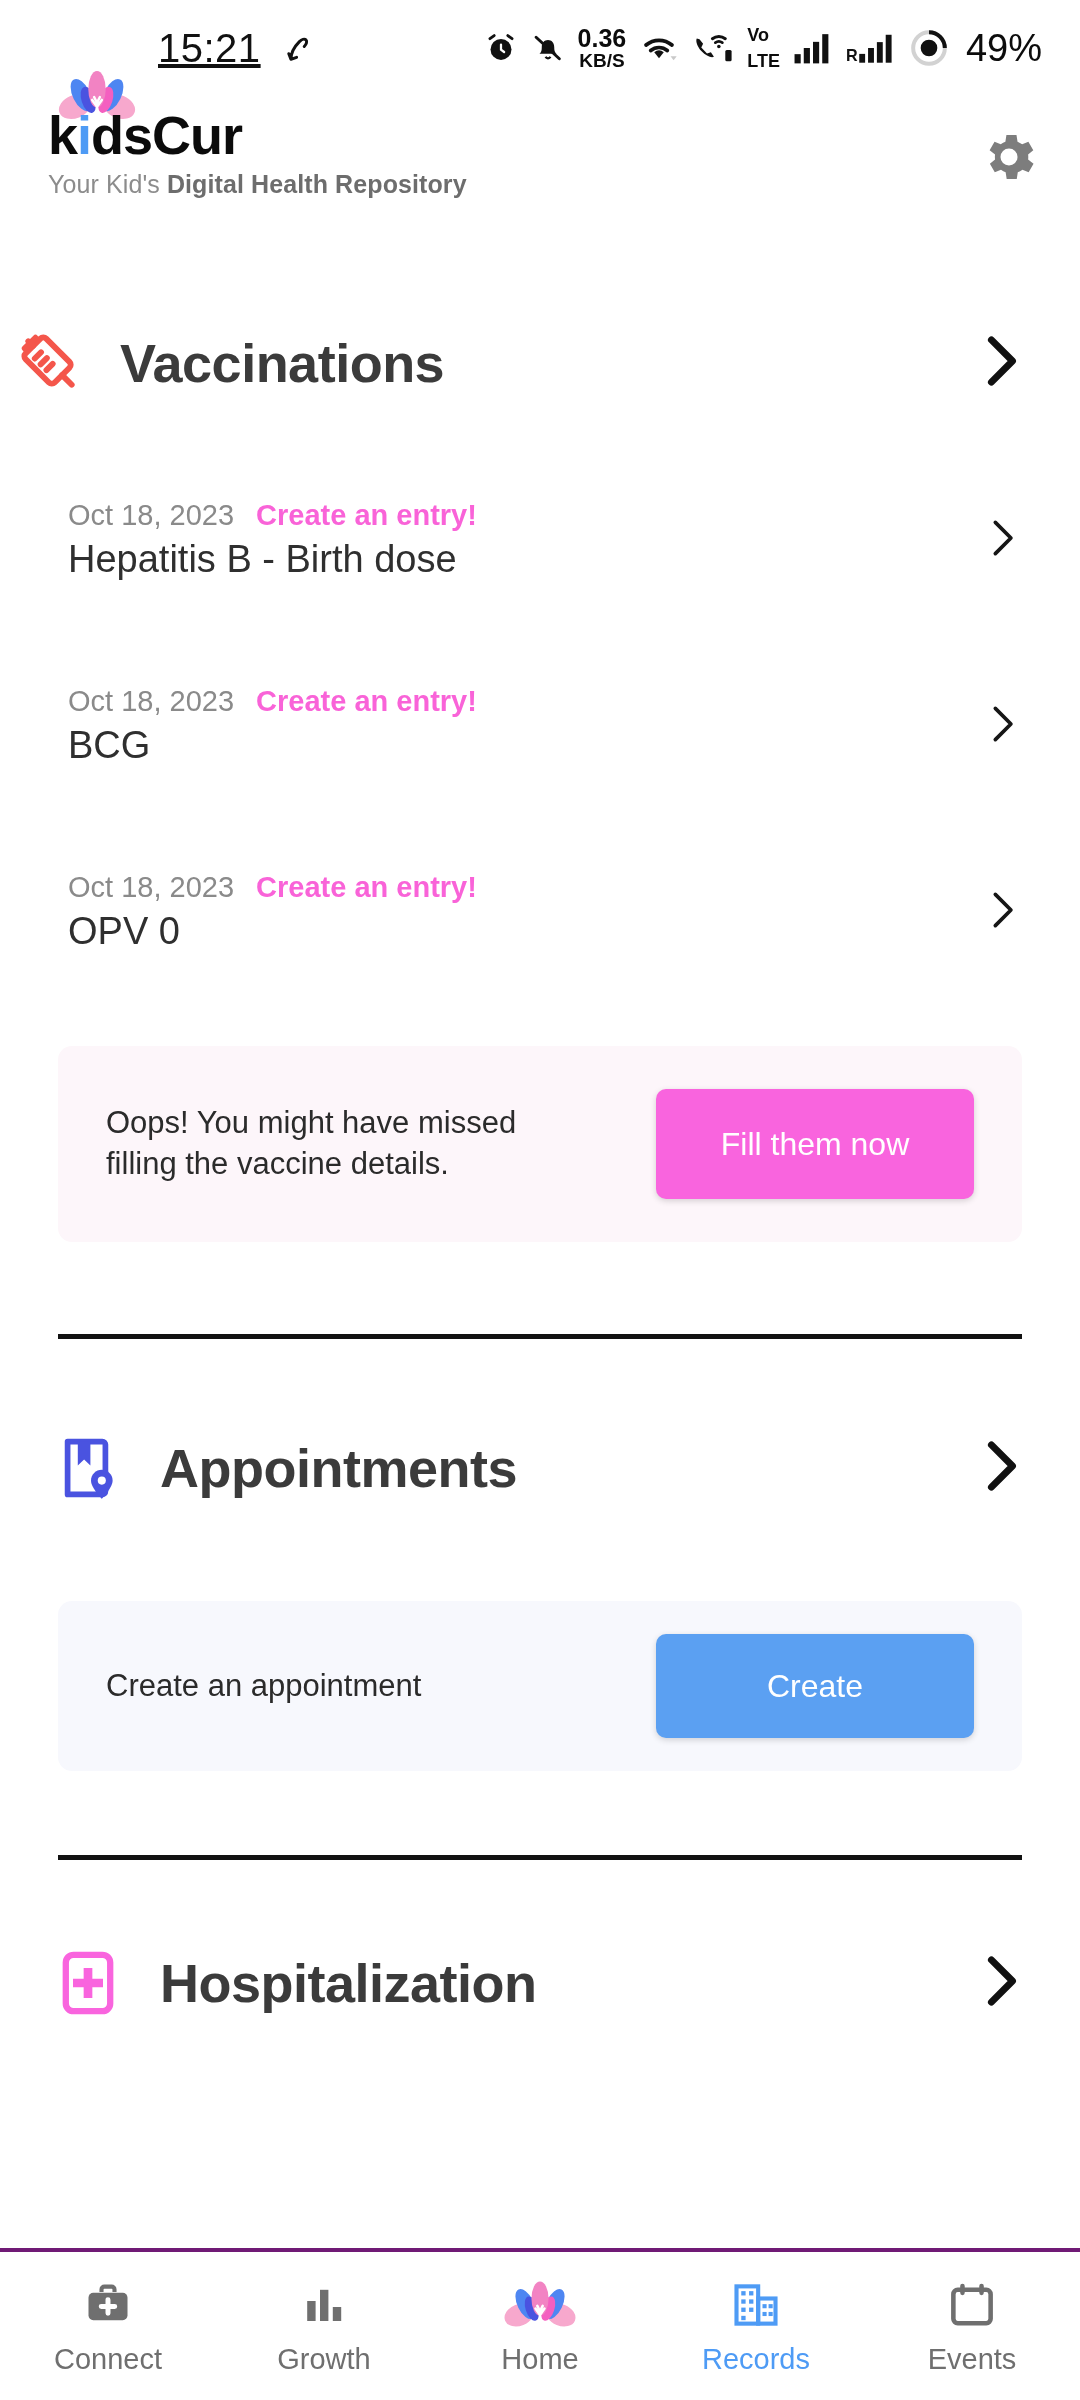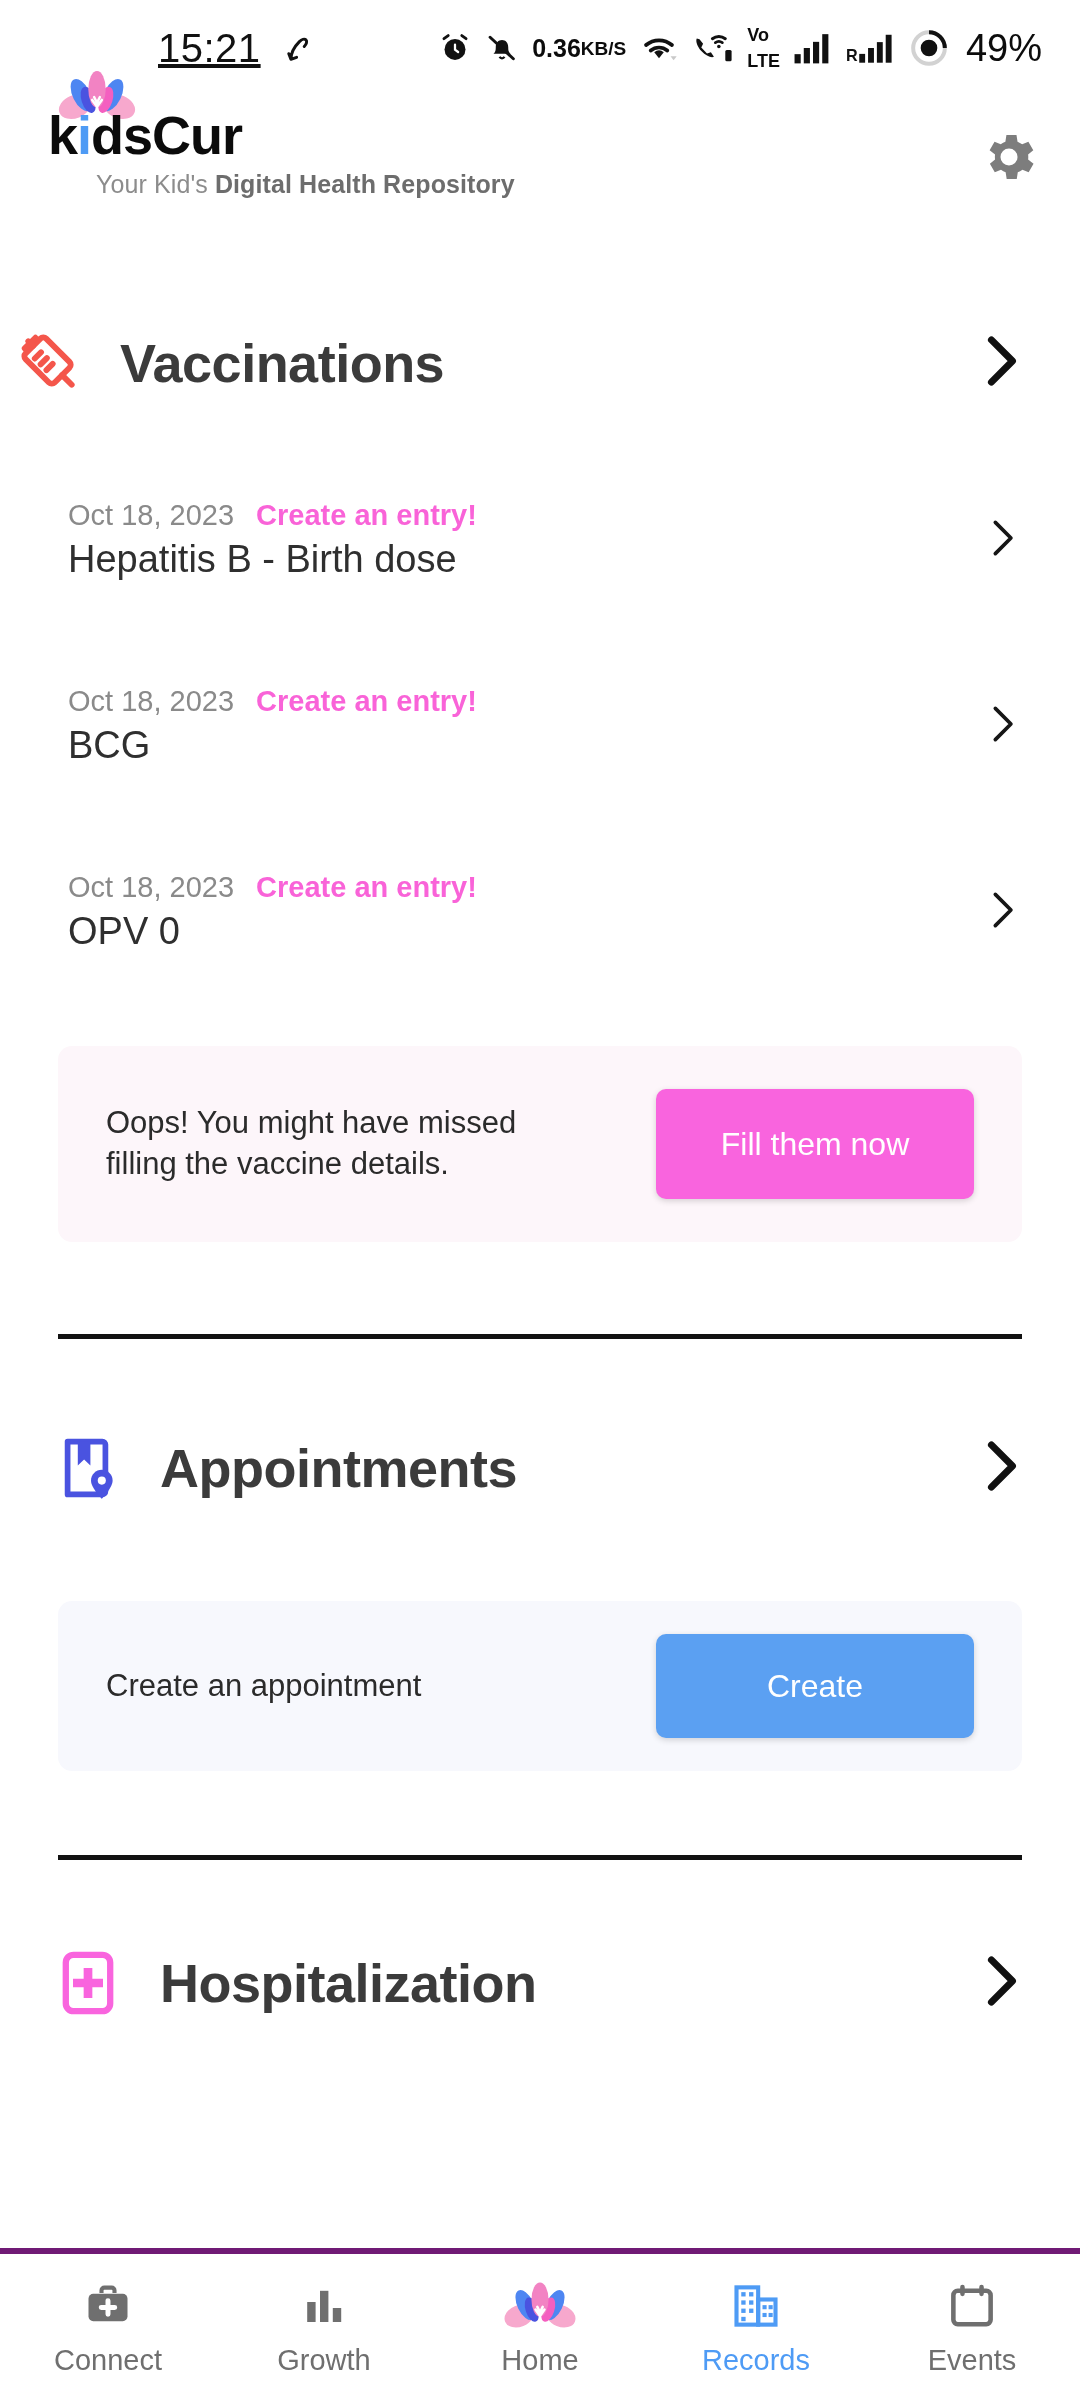--- a/index.html
+++ b/index.html
@@ -26,21 +26,21 @@
   .sb-left {
     display: flex; align-items: center; gap: 20px;
     margin-left: 158px;
   }
   .sb-clock { font-size: 40px; font-weight: 400; letter-spacing: 0.5px; color:#111;text-decoration:underline; }
   .sb-right {
     margin-left: auto;
     display: flex; align-items: center; gap: 13px;
   }
   .sb-icon { display: flex; align-items: center; justify-content: center; }
-  .sb-net { display:flex; flex-direction:row; align-items:center; line-height:1; }
+  .sb-net { display:flex; flex-direction:column; align-items:center; line-height:1; }
   .sb-net .n1 { font-size: 25px; font-weight: 700; }
   .sb-net .n2 { font-size: 19px; font-weight: 700; }
   .sb-volte { display:flex; flex-direction:column; align-items:flex-start; line-height:1;gap:8px; }
   .sb-volte .v1 { font-size: 18px; font-weight: 700; }
   .sb-volte .v2 { font-size: 18px; font-weight: 700; }
   .sb-bat { font-size: 38px; font-weight: 500; margin-left: 4px; }
 
   
   .appbar {
     flex: 0 0 130px;
@@ -50,21 +50,21 @@
   .brand { position: relative; display:flex; flex-direction:column; }
   .brand-row { display:flex; align-items:flex-end; position: relative; }
   .brand-lotus { position:absolute; left: 10px; top: -40px; width: 78px; height: 58px; }
   .brand-word {
     font-size: 54px; font-weight: 800; letter-spacing: -1px;
     line-height: 1; color: #0b0b0b; position: relative; z-index: 2;
   }
   .brand-word .i { color: #4e9bf5; }
   .brand-sub {
     margin-top: 8px;
-    font-size: 25px; color: #8c8c8c; letter-spacing: 0.1px; margin-left: 48px;
+    font-size: 25px; color: #8c8c8c; letter-spacing: 0.1px;
   }
   .brand-sub b { color: #6d6d6d; font-weight: 700; }
   .gear-btn { margin-left: auto; margin-top: 18px; }
 
   
   .content { flex: 1 1 auto; position: relative; overflow: hidden; }
 
   .section-head {
     display: flex; align-items: center;
     padding: 0 56px 0 52px;
@@ -117,21 +117,21 @@
     margin: 0 58px;
   }
   .gap-a { height: 92px; }
   .gap-b { height: 84px; }
 
   
   .bottomnav {
     position: absolute; left: 0; right: 0; bottom: 0;
     height: 152px;
     background: #ffffff;
-    border-top: 6px solid #701a75;
+    border-top: 4px solid #701a75;
     display: flex; align-items: center;
     z-index: 10;
   }
   .navitem {
     flex: 1 1 0; height: 100%;
     display: flex; flex-direction: column;
     align-items: center; justify-content: center; gap: 10px;
   }
   .nav-ico { height: 56px; display:flex; align-items:center; justify-content:center; }
   .nav-label { font-size: 29px; color: #6f6f6f; }

